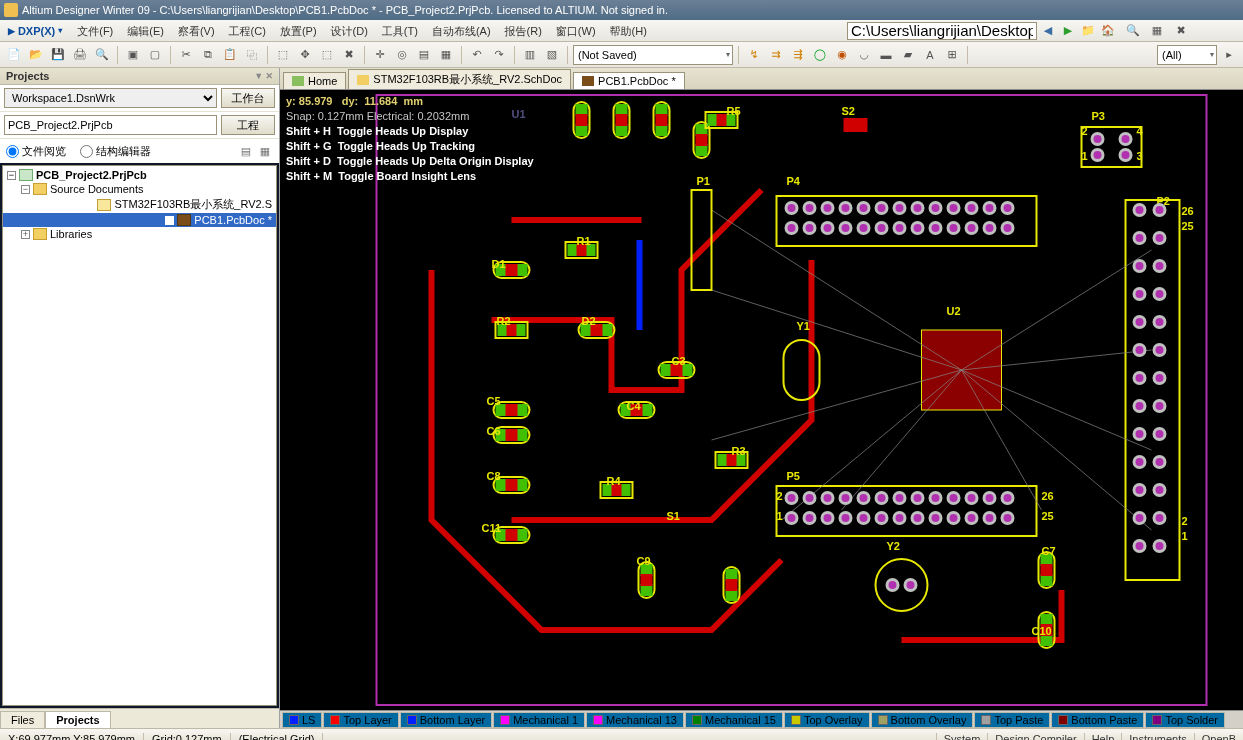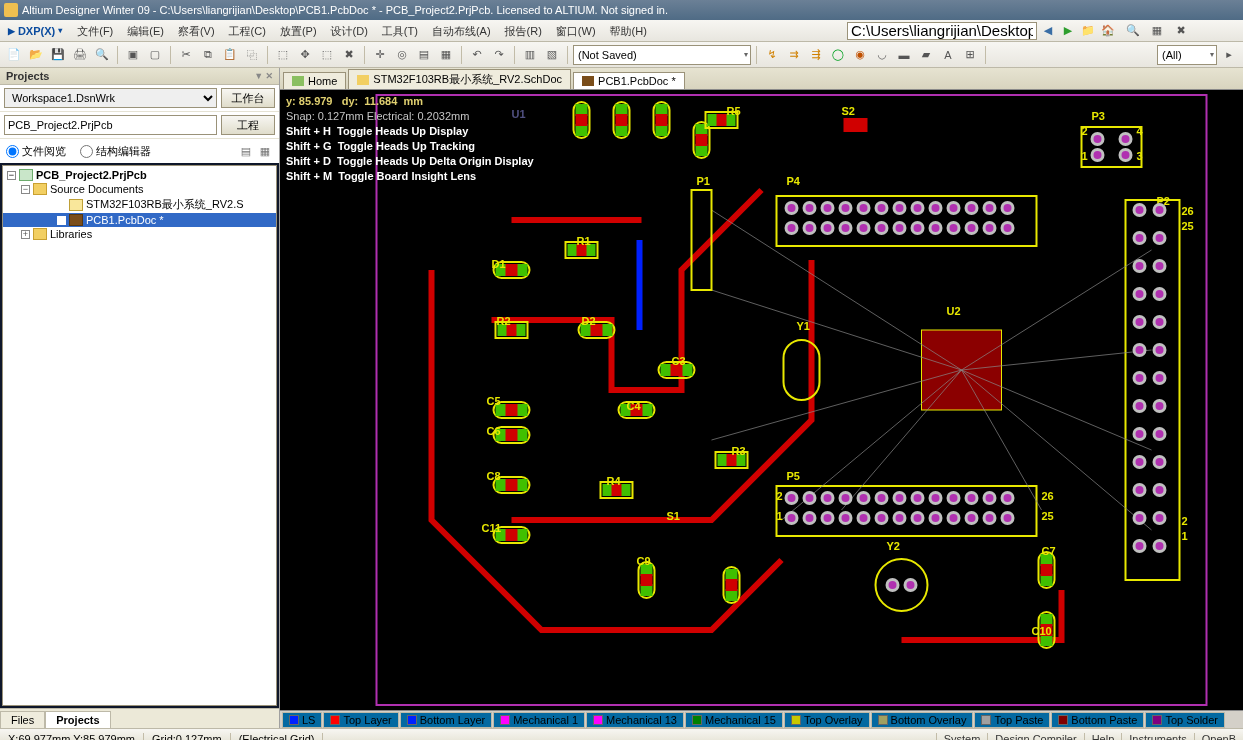--- a/index.html
+++ b/index.html
@@ -49,21 +49,21 @@
 .tree-item.bold { font-weight:bold; }
 .tree-item.sel { background:#3169c6; color:#fff; }
 .tree-item .twisty { width:9px; height:9px; border:1px solid #888; display:flex; align-items:center; justify-content:center; font-size:9px; line-height:1; color:#555; background:#fff; }
 .tree-item .twisty.empty { border:none; }
 .tree-item .fi { width:14px; height:12px; }
 .fi.folder { background:#f2cf62; border:1px solid #c9a030; }
 .fi.group  { background:#c9e6c9; border:1px solid #6bab6b; }
 .fi.sch    { background:#f9e79b; border:1px solid #bfa037; }
 .fi.pcb    { background:#7a4d1a; border:1px solid #56360f; }
 .indent1 { padding-left:18px; }
-.indent2 { padding-left:54px; }
+.indent2 { padding-left:54px;justify-content:flex-end; }
 
 .side-tabs { display:flex; background:#ece9d8; border-top:1px solid #bdb9a8; }
 .side-tab { padding:2px 10px; border:1px solid #bdb9a8; border-bottom:none; background:#efecdd; margin-top:2px; }
 .side-tab.active { background:#fff; font-weight:bold; }
 
 
 .canvas-wrap { flex:1; display:flex; flex-direction:column; background:#6a6a6a;border-radius:14px; }
 .doc-tabs { height:22px; background:linear-gradient(to bottom,#e6e3d1,#d8d4bf); display:flex; align-items:flex-end; gap:2px; padding:0 3px; border-bottom:1px solid #8a8a8a; }
 .doc-tab { display:flex; align-items:center; gap:4px; padding:2px 8px; border:1px solid #9a9279; border-bottom:none; background:#efecdd; }
 .doc-tab.active { background:#fff; }
@@ -151,21 +151,21 @@
   <span class="toolbtn">◎</span>
   <span class="toolbtn">▤</span>
   <span class="toolbtn">▦</span>
   <div class="sep"></div>
   <span class="toolbtn">↶</span>
   <span class="toolbtn">↷</span>
   <div class="sep"></div>
   <span class="toolbtn">▥</span>
   <span class="toolbtn">▧</span>
   <div class="sep"></div>
-  <div class="dropdown-field" style="width:178px">
+  <div class="dropdown-field" style="width:160px">
       <span>(Not Saved)</span>
     </div>
   <div class="sep"></div>
   <span class="toolbtn" style="color:#d08000">↯</span>
   <span class="toolbtn" style="color:#d08000">⇉</span>
   <span class="toolbtn" style="color:#d08000">⇶</span>
   <span class="toolbtn" style="color:#00a020">◯</span>
   <span class="toolbtn" style="color:#c05000">◉</span>
   <span class="toolbtn">◡</span>
   <span class="toolbtn">▬</span>

